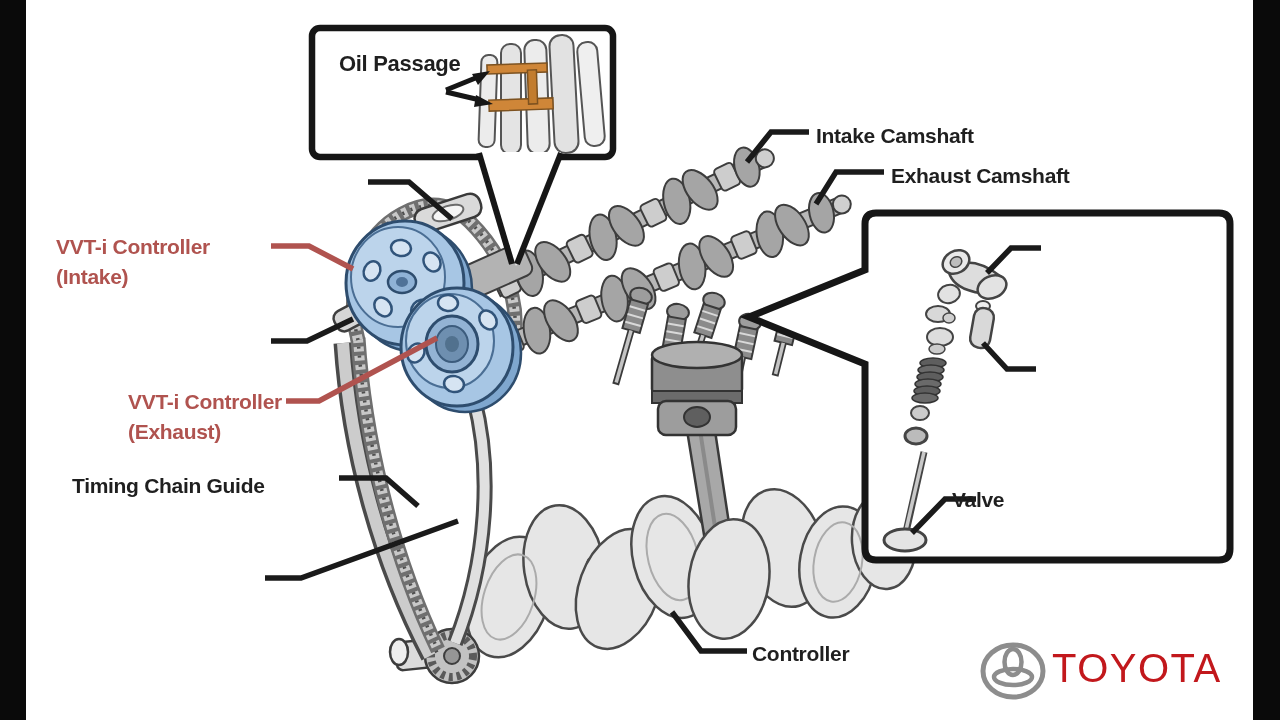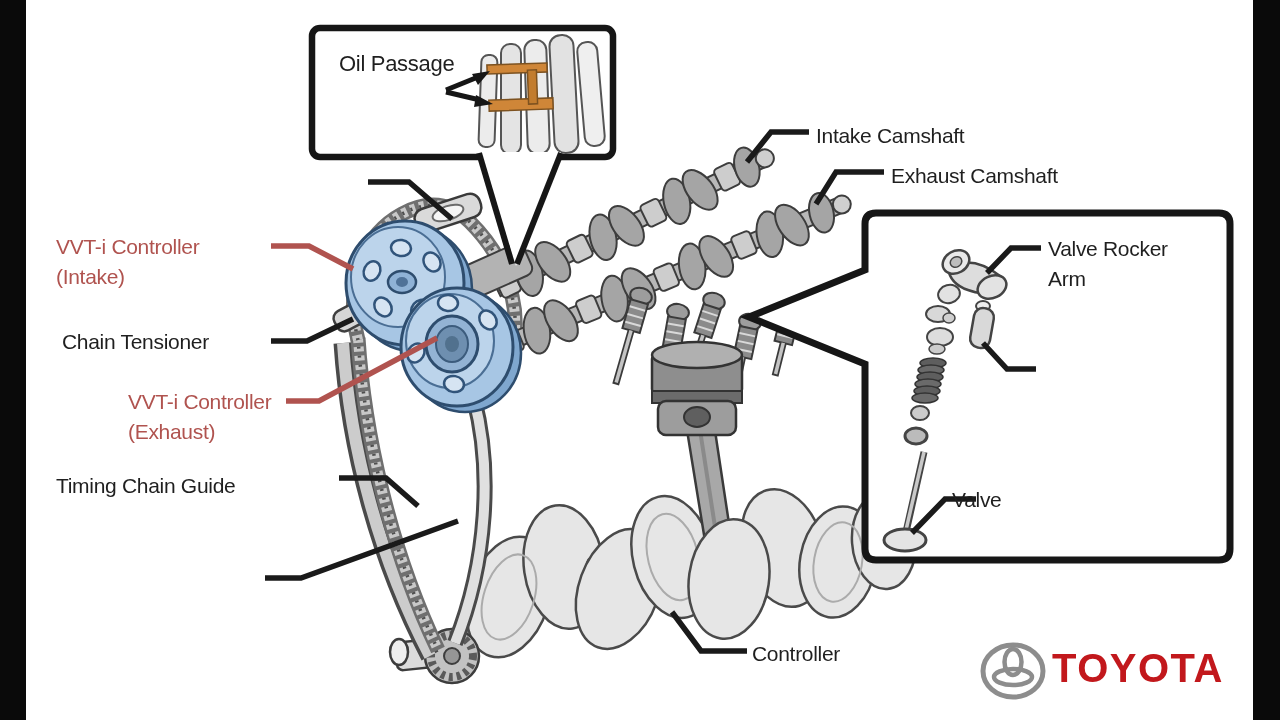--- a/index.html
+++ b/index.html
@@ -6,25 +6,25 @@
     --label-black:#1f1f1f; --label-red:#b0534f; --leader-black:#1a1a1a; --leader-red:#b0534f;
     --box-stroke:#161616; --sprocket-blue:#a7c6e4; --sprocket-blue-light:#bcd4eb;
     --sprocket-blue-mid:#7fa7cf; --sprocket-blue-outline:#2e4d6e; --oil-passage-orange:#cf8638;
     --toyota-red:#c2181c; --emblem-gray:#8d8d8d; --background-black:#0a0a0a; --panel-white:#ffffff;
   }
   html,body{margin:0;padding:0}
   body{width:1280px;height:720px;position:relative;overflow:hidden;
        background:var(--background-black);font-family:"Liberation Sans",sans-serif}
   #stage{position:absolute;left:0;top:0;width:1280px;height:720px}
   svg{position:absolute;left:0;top:0}
-  .lbl{position:absolute;font-weight:normal;font-size:21px;line-height:30px;letter-spacing:-0.3px;
+  .lbl{position:absolute;font-weight:bold;font-size:21px;line-height:30px;letter-spacing:-0.3px;
        color:var(--label-black);white-space:pre-line}
   .lbl-red{color:var(--label-red)}
   .lbl-box{font-size:22px}
-  .toyota-word{position:absolute;left:1052px;top:646px;font-size:40px;font-weight:bold;
+  .toyota-word{position:absolute;left:1052px;top:646px;font-size:40px;font-weight:normal;
        letter-spacing:1.5px;color:var(--toyota-red)}
   .ldr{stroke:var(--leader-black);stroke-width:5.5;fill:none;stroke-linejoin:miter;stroke-linecap:butt}
   .ldr-red{stroke:var(--leader-red);stroke-width:5.5;fill:none;stroke-linejoin:miter;stroke-linecap:butt}
   .box{fill:#fff;stroke:var(--box-stroke)}
   .c-blue{fill:var(--sprocket-blue);stroke:var(--sprocket-blue-outline)}
   .c-blue-light{fill:var(--sprocket-blue-light);stroke:#4a6e94}
   .c-blue-mid{fill:var(--sprocket-blue-mid);stroke:var(--sprocket-blue-outline)}
   .c-hole{fill:#d6e4f2;stroke:#31547a}
   .c-orange{fill:var(--oil-passage-orange);stroke:#7d5220}
   .emblem{fill:none;stroke:var(--emblem-gray)}
@@ -282,24 +282,21 @@
     <polyline class="ldr" points="1036,369 1007,369 983,343"></polyline>
     <polyline class="ldr" points="976,499 945,499 912,533"></polyline>
     <polyline class="ldr-red" points="271,246 309,246 353,269"></polyline>
     <polyline class="ldr-red" points="286,401 319,401 437,338"></polyline>
   </g>
 </svg>
 
 <div class="lbl lbl-box" style="left:339px;top:49px">Oil Passage</div>
 <div class="lbl lbl-red" style="left:56px;top:232px">VVT-i Controller
 (Intake)</div>
-<div class="lbl" style="left:62px;top:327px">Chain Tensioner</div>
 <div class="lbl lbl-red" style="left:128px;top:387px">VVT-i Controller
 (Exhaust)</div>
-<div class="lbl" style="left:56px;top:471px">Timing Chain Guide</div>
+<div class="lbl" style="left:72px;top:471px">Timing Chain Guide</div>
 <div class="lbl" style="left:816px;top:121px">Intake Camshaft</div>
 <div class="lbl" style="left:891px;top:161px">Exhaust Camshaft</div>
-<div class="lbl" style="left:1048px;top:234px">Valve Rocker
-Arm</div>
 <div class="lbl" style="left:952px;top:485px">Valve</div>
 <div class="lbl" style="left:752px;top:639px">Controller</div>
 <div class="toyota-word">TOYOTA</div>
 </div>
 
 </body></html>

